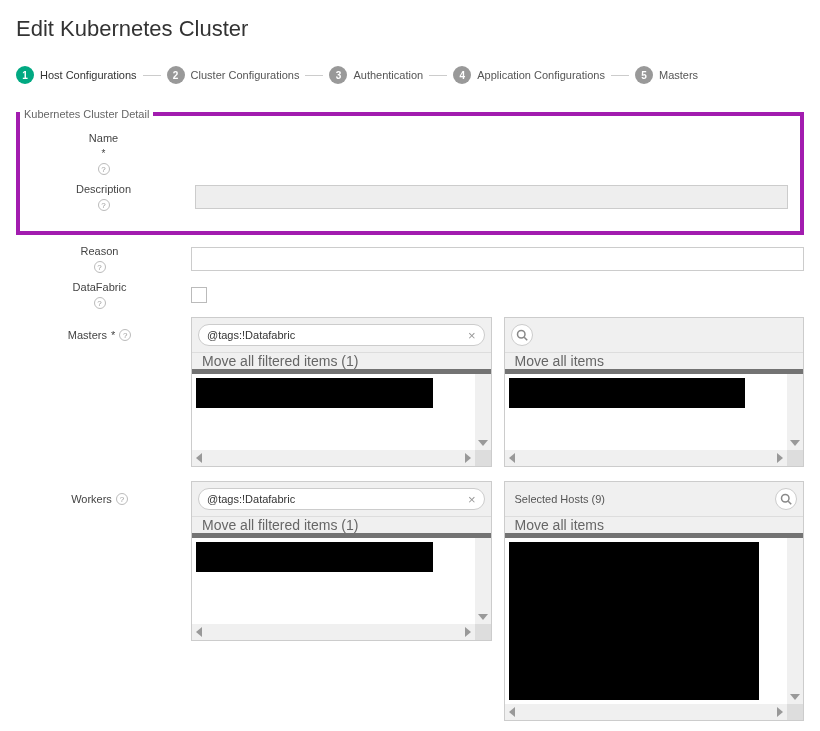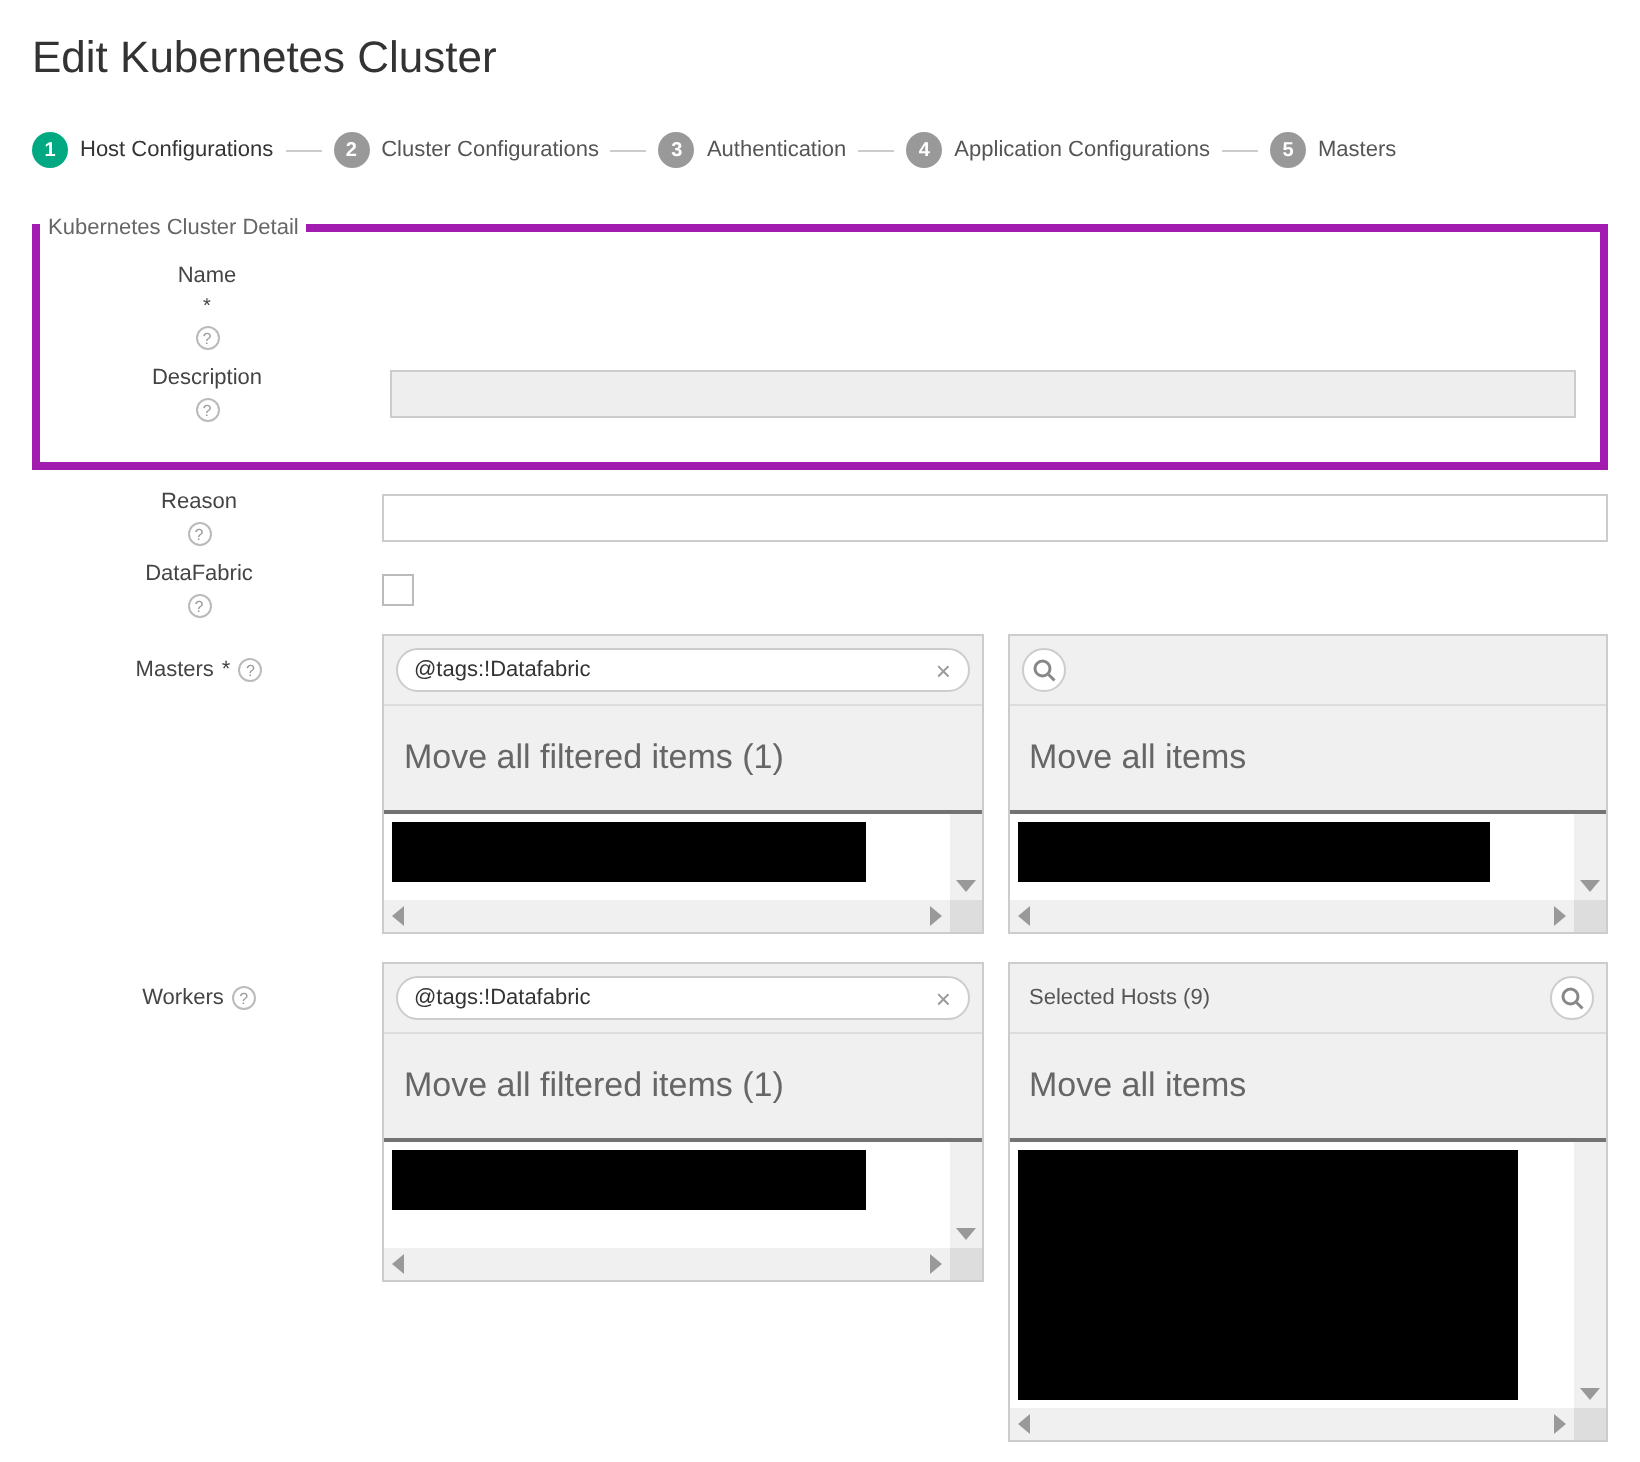--- a/index.html
+++ b/index.html
@@ -169,25 +169,25 @@
     height: 22px;
     border-radius: 50%;
     background: #fff;
     border: 1px solid #ccc;
     display: flex;
     align-items: center;
     justify-content: center;
   }
   .search-circle svg { width: 12px; height: 12px; stroke: #888; fill: none; stroke-width: 2; }
   .move-bar {
-    padding: 16px 10px;
-    font-size: 17px;
+    padding: 0 10px;
+    font-size: 14px;
     color: #666;
     border-top: 1px solid #ddd;
-    border-bottom: 2px solid #737373;
+    border-bottom: 5px solid #737373;
     background: #f0f0f0;
   }
   .panel-body {
     background: #fff;
     position: relative;
     flex: 1;
     display: flex;
     min-height: 0;
   }
   .panel-content {

